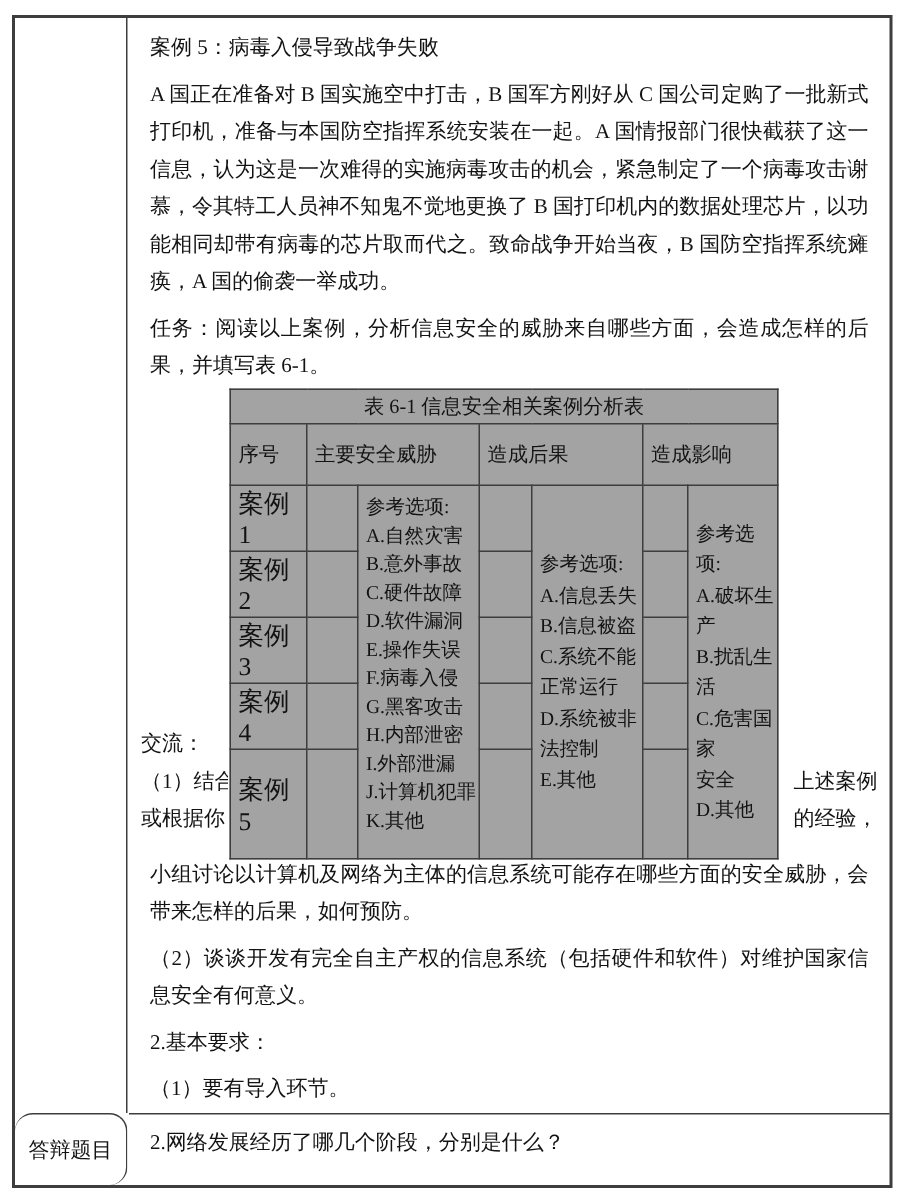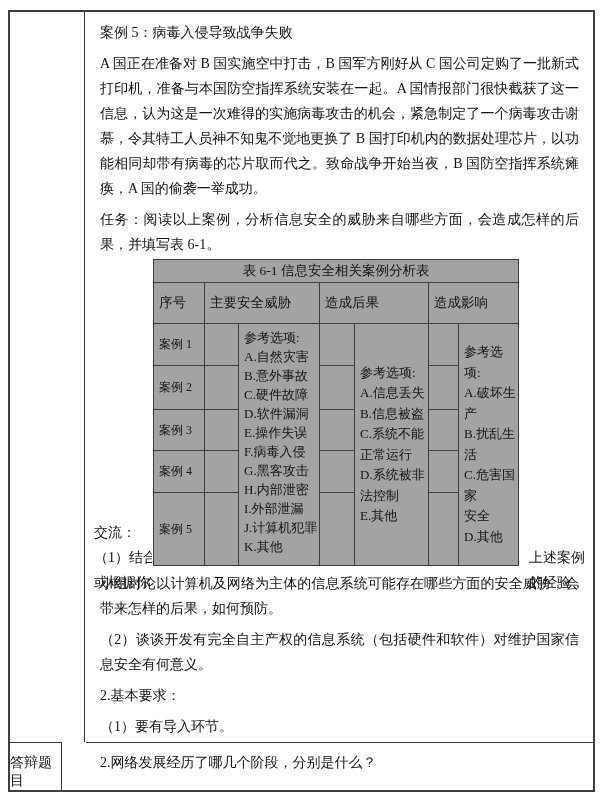--- a/index.html
+++ b/index.html
@@ -9,44 +9,44 @@
     color:#131313;
     -webkit-font-smoothing:antialiased;
   }
   .outer {
     position:absolute; left:8px; top:10px; width:583px; height:778px;
     border:2px solid #3d3d3d; background:#ffffff;
   }
   .cell { position:absolute; box-sizing:border-box; }
   .cell-tl { left:0; top:0; width:75px; height:730px; border-right:1px solid #3d3d3d; }
   .cell-tr { left:76px; top:0; right:0; height:730px; padding:2px 8px 0 8px; overflow:hidden; }
-  .cell-bl { left:0; top:730px; width:52px; bottom:0; border-right:1px solid #3d3d3d; border-top:1px solid #3d3d3d;
-             display:flex; align-items:flex-end; justify-content:center; font-size:14px; }
+  .cell-bl { left:0; top:730px; width:75px; bottom:0; border-right:1px solid #3d3d3d; border-top:1px solid #3d3d3d;
+             display:flex; align-items:center; justify-content:center; font-size:14px;border-radius:12px; }
   .cell-br { left:76px; top:730px; right:0; bottom:0; border-top:1px solid #3d3d3d; padding:1px 8px 0 8px; }
   p { margin:6px; font-size:14px; line-height:25px; }
   .para { text-align:justify; text-justify:inter-ideograph; }
   .wrap-area { position:relative; height:302px; }
-  .frag { position:absolute; font-size:14px; line-height:25px; white-space:nowrap;margin-top:36px; }
+  .frag { position:absolute; font-size:14px; line-height:25px; white-space:nowrap; }
   .f-jiaoliu { left:0; top:221px; }
   .f-left1   { left:0; top:246px; max-width:58px; overflow:hidden; }
   .f-left2   { left:0; top:271px; max-width:58px; overflow:hidden; }
   .f-right1  { right:0; top:246px; }
   .f-right2  { right:0; top:271px; }
   table.inner {
     position:absolute; left:59px; top:-4px; width:365px; height:288px;
     border-collapse:collapse; table-layout:fixed; background:#a3a3a3;
     font-size:13px;
   }
   table.inner td {
     border:1px solid #3d3d3d; padding:0 0 0 5px; vertical-align:middle;
     overflow:hidden;
   }
   table.inner td.title-cell { text-align:center; padding:0; font-size:13.5px; }
   table.inner td.head-cell { font-size:13.5px; }
-  table.inner td.row-label { font-size:12px; }
+  table.inner td.row-label { font-size:17px; }
   table.inner td.opts { vertical-align:top; padding-top:4px; line-height:19px; }
   table.inner td.opts-mid { vertical-align:middle; line-height:20.5px; }
   .q { font-size:14px; line-height:25px; }
 </style>
 </head>
 <body>
 
 <div class="outer">
 
   <div class="cell cell-tl"></div>

